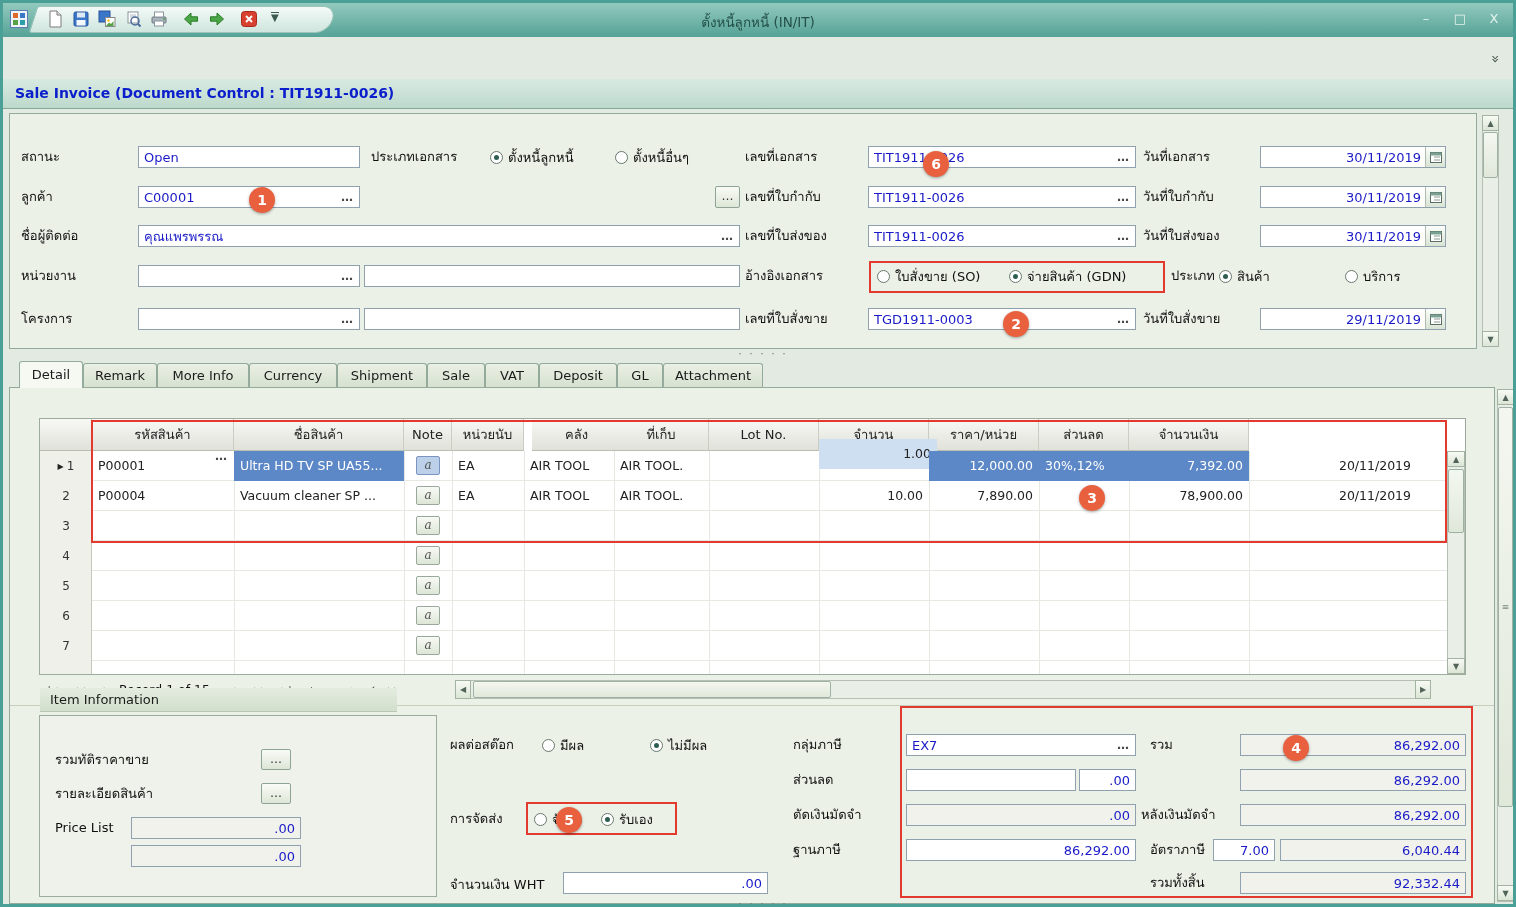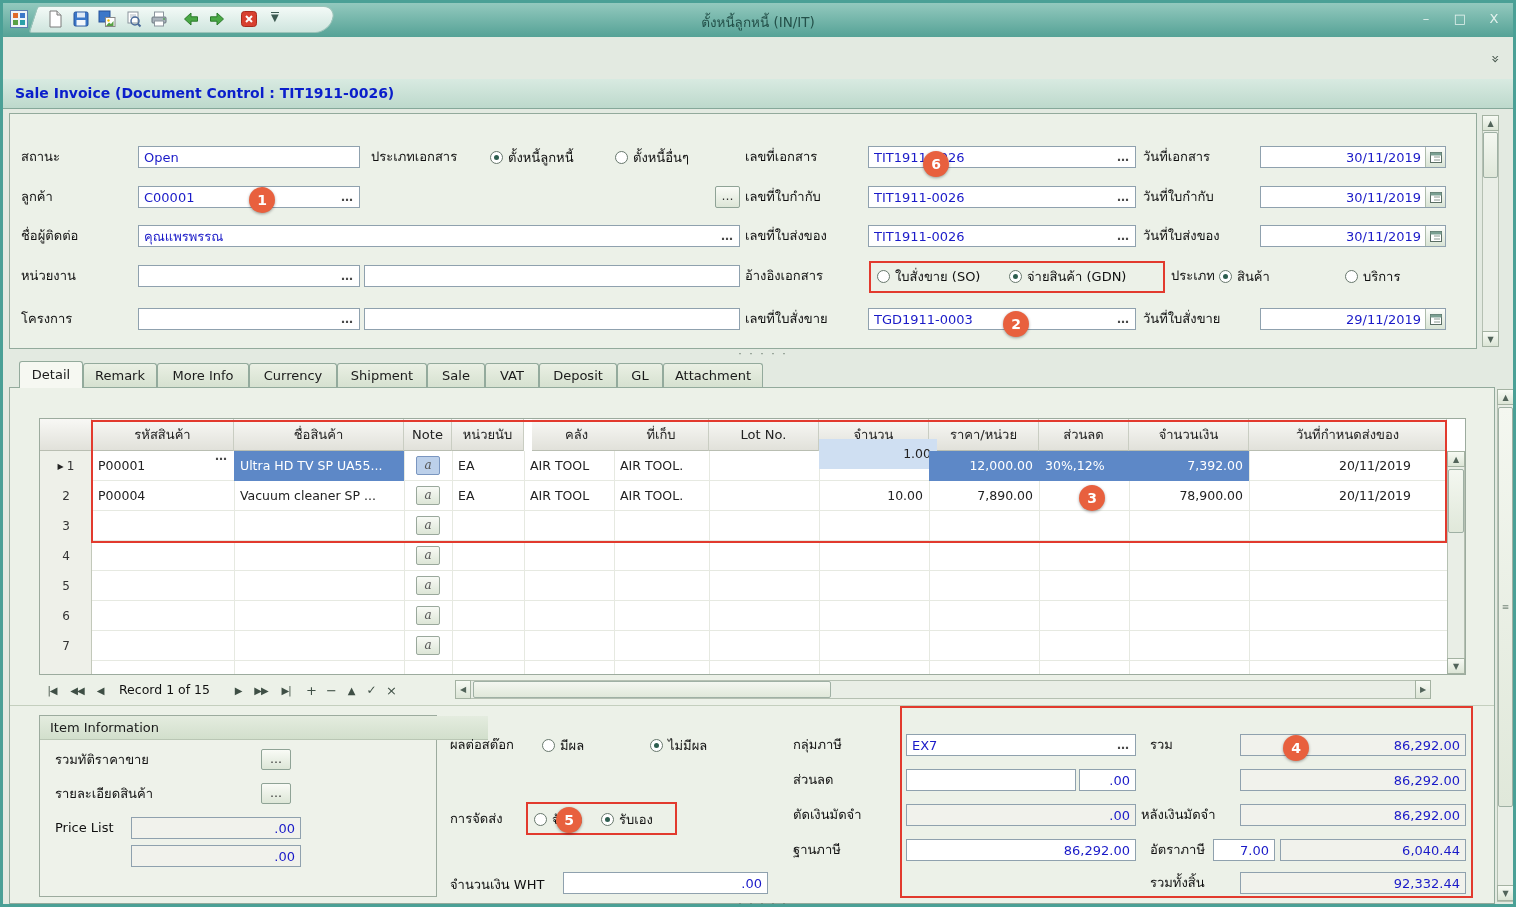--- a/index.html
+++ b/index.html
@@ -321,21 +321,20 @@
     <div class="gh" style="left:194px;width:170px">ชื่อสินค้า</div>
     <div class="gh" style="left:364px;width:48px">Note</div>
     <div class="gh" style="left:412px;width:72px">หน่วยนับ</div>
     <div class="gh" style="left:492px;width:90px">คลัง</div>
     <div class="gh" style="left:574px;width:95px">ที่เก็บ</div>
     <div class="gh" style="left:669px;width:110px">Lot No.</div>
     <div class="gh" style="left:779px;width:110px">จำนวน</div>
     <div class="gh" style="left:889px;width:110px">ราคา/หน่วย</div>
     <div class="gh" style="left:999px;width:90px">ส่วนลด</div>
     <div class="gh" style="left:1089px;width:120px">จำนวนเงิน</div>
-    <div class="gh" style="left:1209px;width:198px">วันที่กำหนดส่งของ</div>
 
     <div class="gridrows"></div>
     <div class="indcol"></div>
 
     <div class="colline" style="left:194px"></div>
     <div class="colline" style="left:364px"></div>
     <div class="colline" style="left:412px"></div>
     <div class="colline" style="left:484px"></div>
     <div class="colline" style="left:574px"></div>
     <div class="colline" style="left:669px"></div>
@@ -424,21 +423,21 @@
   <span class="navbtn" style="left:380px;width:16px;font-size:13px">×</span>
 
   <div class="sbtrack" style="left:452px;top:677px;width:976px;height:19px"></div>
   <div class="sbbtn" style="left:452px;top:677px;width:16px;height:19px">◀</div>
   <div class="sbthumb" style="left:470px;top:678px;width:358px;height:17px"></div>
   <div class="sbbtn" style="left:1412px;top:677px;width:16px;height:19px">▶</div>
 
   <div class="bottomdiv"></div>
 
   <div class="grpbox" style="left:36px;top:712px;width:398px;height:182px"></div>
-  <div class="grpcap" style="left:37px;top:713px;width:448px;height:24px">Item Information</div>
+  <div class="grpcap" style="left:37px;top:685px;width:357px;height:24px">Item Information</div>
   <span class="lbl" style="left:52px;top:746px">รวมทัติราคาขาย</span>
   <div class="btn" style="left:258px;top:746px;width:30px;height:21px">…</div>
   <span class="lbl" style="left:52px;top:780px">รายละเอียดสินค้า</span>
   <div class="btn" style="left:258px;top:780px;width:30px;height:21px">…</div>
   <span class="lbl" style="left:52px;top:814px">Price List</span>
   <div class="fld ro" style="left:128px;top:814px;width:170px">
       <span class="fval num">.00</span>
     </div>
   <div class="fld ro" style="left:128px;top:842px;width:170px">
       <span class="fval num">.00</span>

